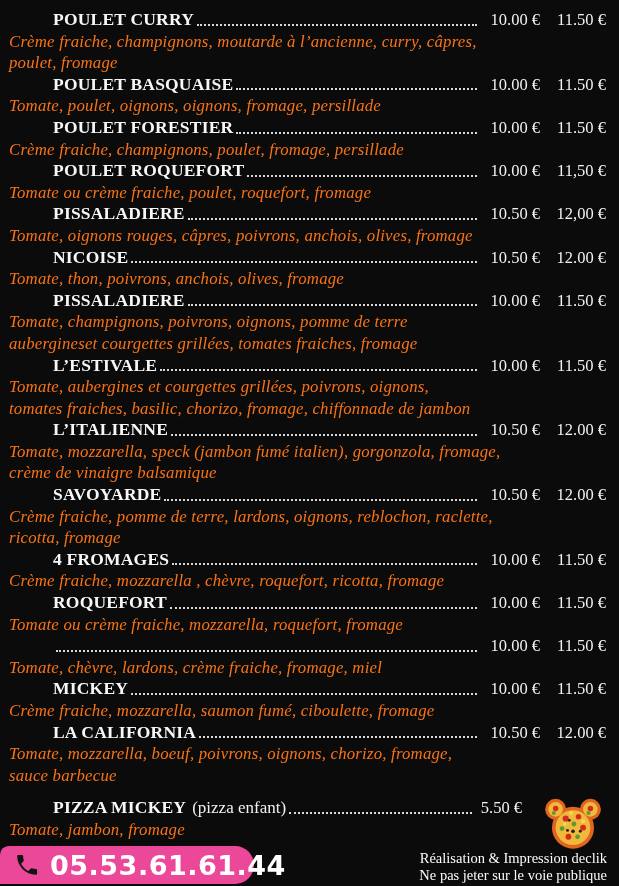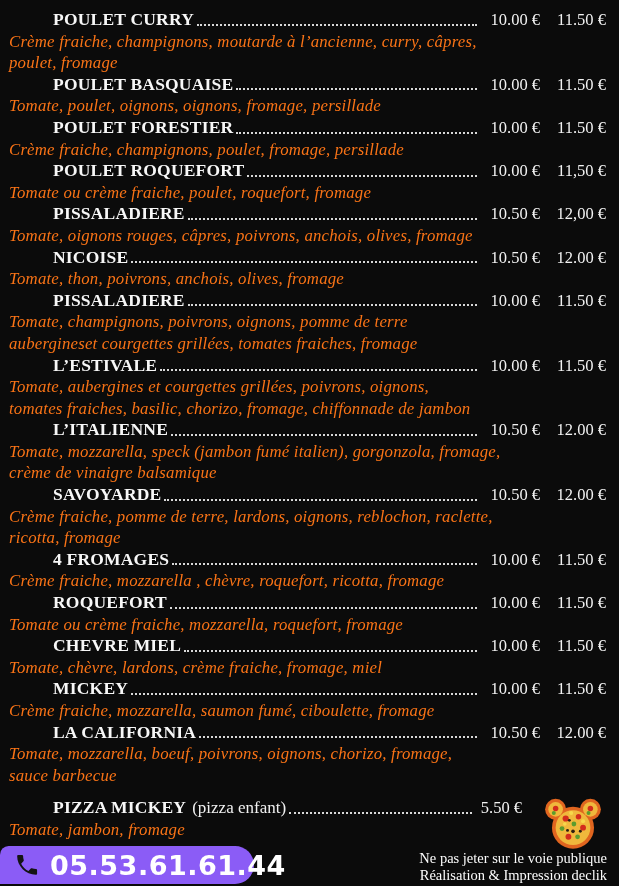--- a/index.html
+++ b/index.html
@@ -18,21 +18,21 @@
   .p2{flex:0 0 66px;text-align:right;font-size:16.5px;color:#f2f2f2;}
   .desc{
     font-style:italic;font-size:16.8px;line-height:21.6px;color:#f97316;
     white-space:pre-line;letter-spacing:.2px;
   }
   .item.kids{margin-top:11px;padding-right:84px;}
   .item.kids .p1{flex:0 0 auto;padding-left:6px;}
   
   .phone-pill{
     position:absolute;left:0;top:846px;width:254px;height:38px;
-    background:#8b5cf6;border-radius:10px 22px 22px 0;
+    background:#ec4899;border-radius:10px 22px 22px 0;
     display:flex;align-items:center;gap:10px;padding-left:14px;box-sizing:border-box;
   }
   .phone-pill .num{
     font-family:"DejaVu Sans", sans-serif;font-weight:bold;font-size:27px;
     color:#fff;letter-spacing:.5px;white-space:nowrap;
   }
   .phone-icon{width:26px;height:26px;flex:0 0 auto;}
   
   .credits{
     position:absolute;right:12px;top:850px;text-align:right;
@@ -177,21 +177,20 @@
 
       <span class="dots"></span>
       <span class="p1">10.00 €</span>
       <span class="p2">11.50 €</span>
     </div>
     <div class="desc">Tomate ou crème fraiche, mozzarella, roquefort, fromage</div>
   </div>
 
   <div class="item">
     <div class="row">
-      <span class="name">CHEVRE MIEL</span>
 
       <span class="dots"></span>
       <span class="p1">10.00 €</span>
       <span class="p2">11.50 €</span>
     </div>
     <div class="desc">Tomate, chèvre, lardons, crème fraiche, fromage, miel</div>
   </div>
 
   <div class="item">
     <div class="row">
@@ -256,15 +255,15 @@
 </svg>
 
 <div class="phone-pill">
   <svg class="phone-icon" viewBox="0 0 24 24" aria-hidden="true">
     <path fill="#141414" d="M6.6 10.8c1.5 2.9 3.8 5.2 6.7 6.7l2.2-2.2c.3-.3.7-.4 1.1-.3 1.1.4 2.4.6 3.6.6.6 0 1.1.5 1.1 1.1V20c0 .6-.5 1.1-1.1 1.1C10.9 21.1 2.9 13.1 2.9 3.8c0-.6.5-1.1 1.1-1.1h3.3c.6 0 1.1.5 1.1 1.1 0 1.3.2 2.5.6 3.6.1.4 0 .8-.3 1.1l-2.1 2.3z"></path>
   </svg>
   <span class="num">05.53.61.61.44</span>
 </div>
 
 <div class="credits">
+  <div>Réalisation &amp; Impression declik</div>
   <div>Ne pas jeter sur le voie publique</div>
-  <div>Réalisation &amp; Impression declik</div>
 </div>
 
 </body></html>

